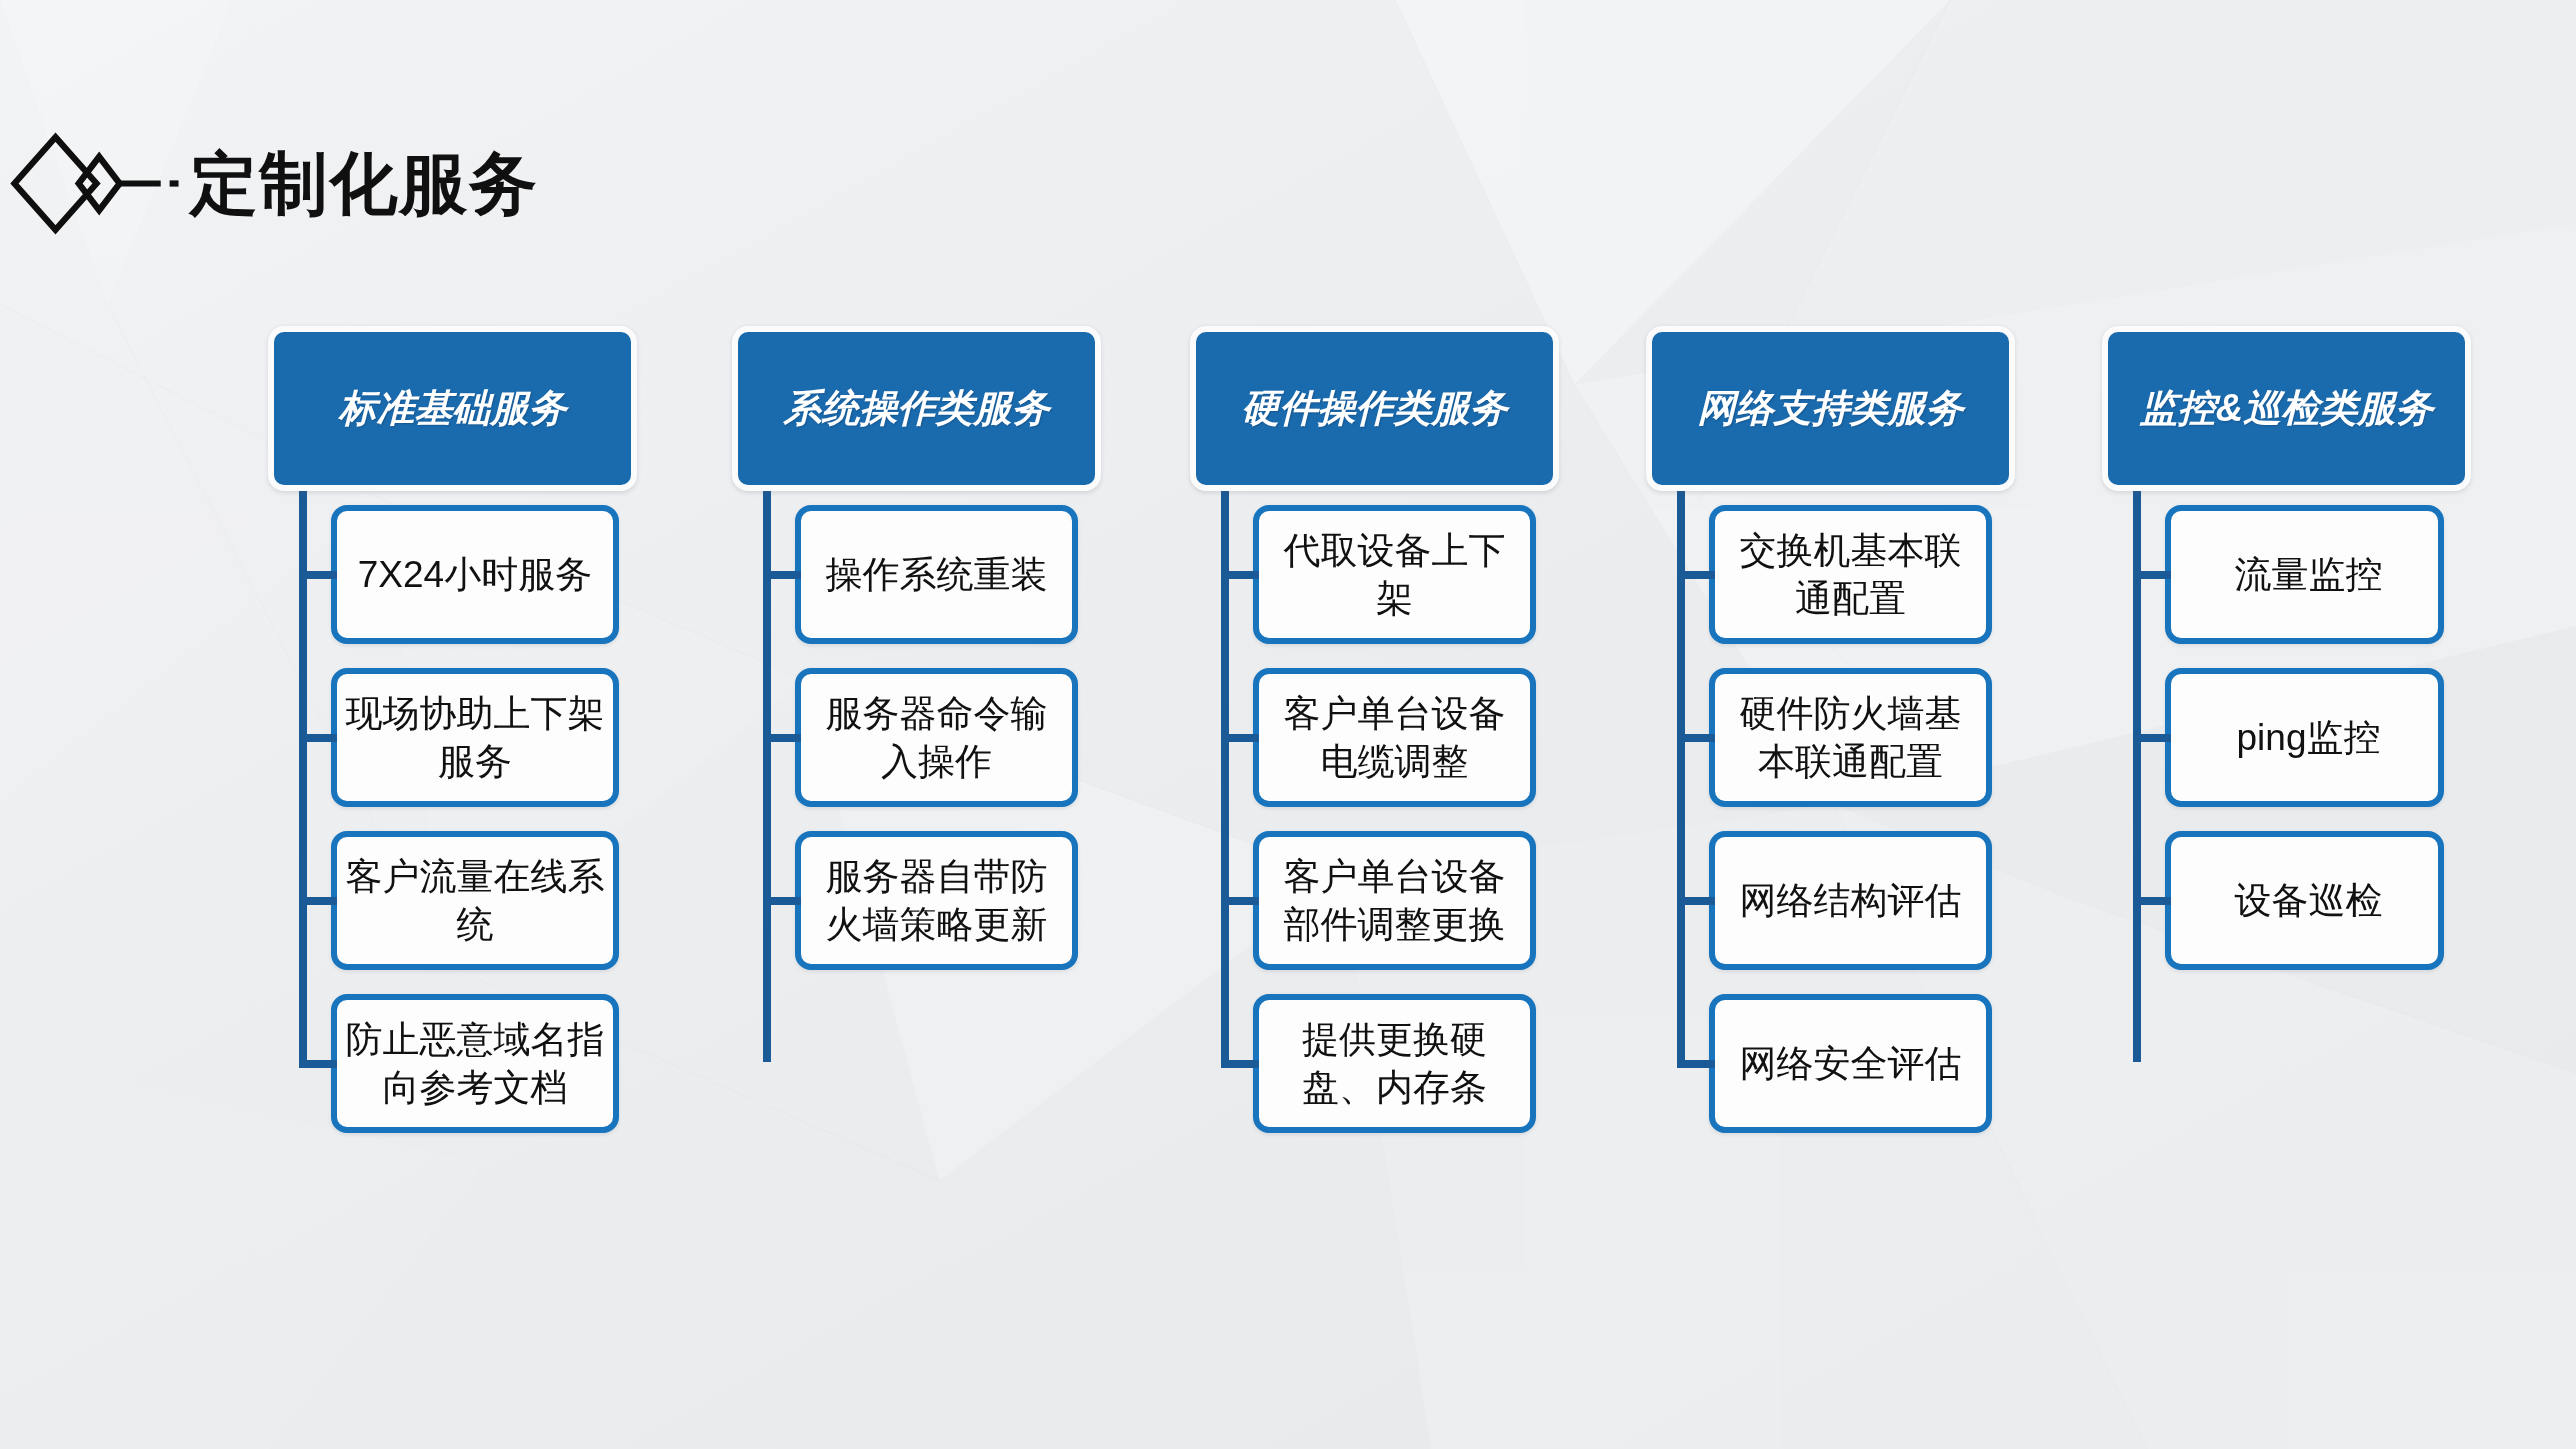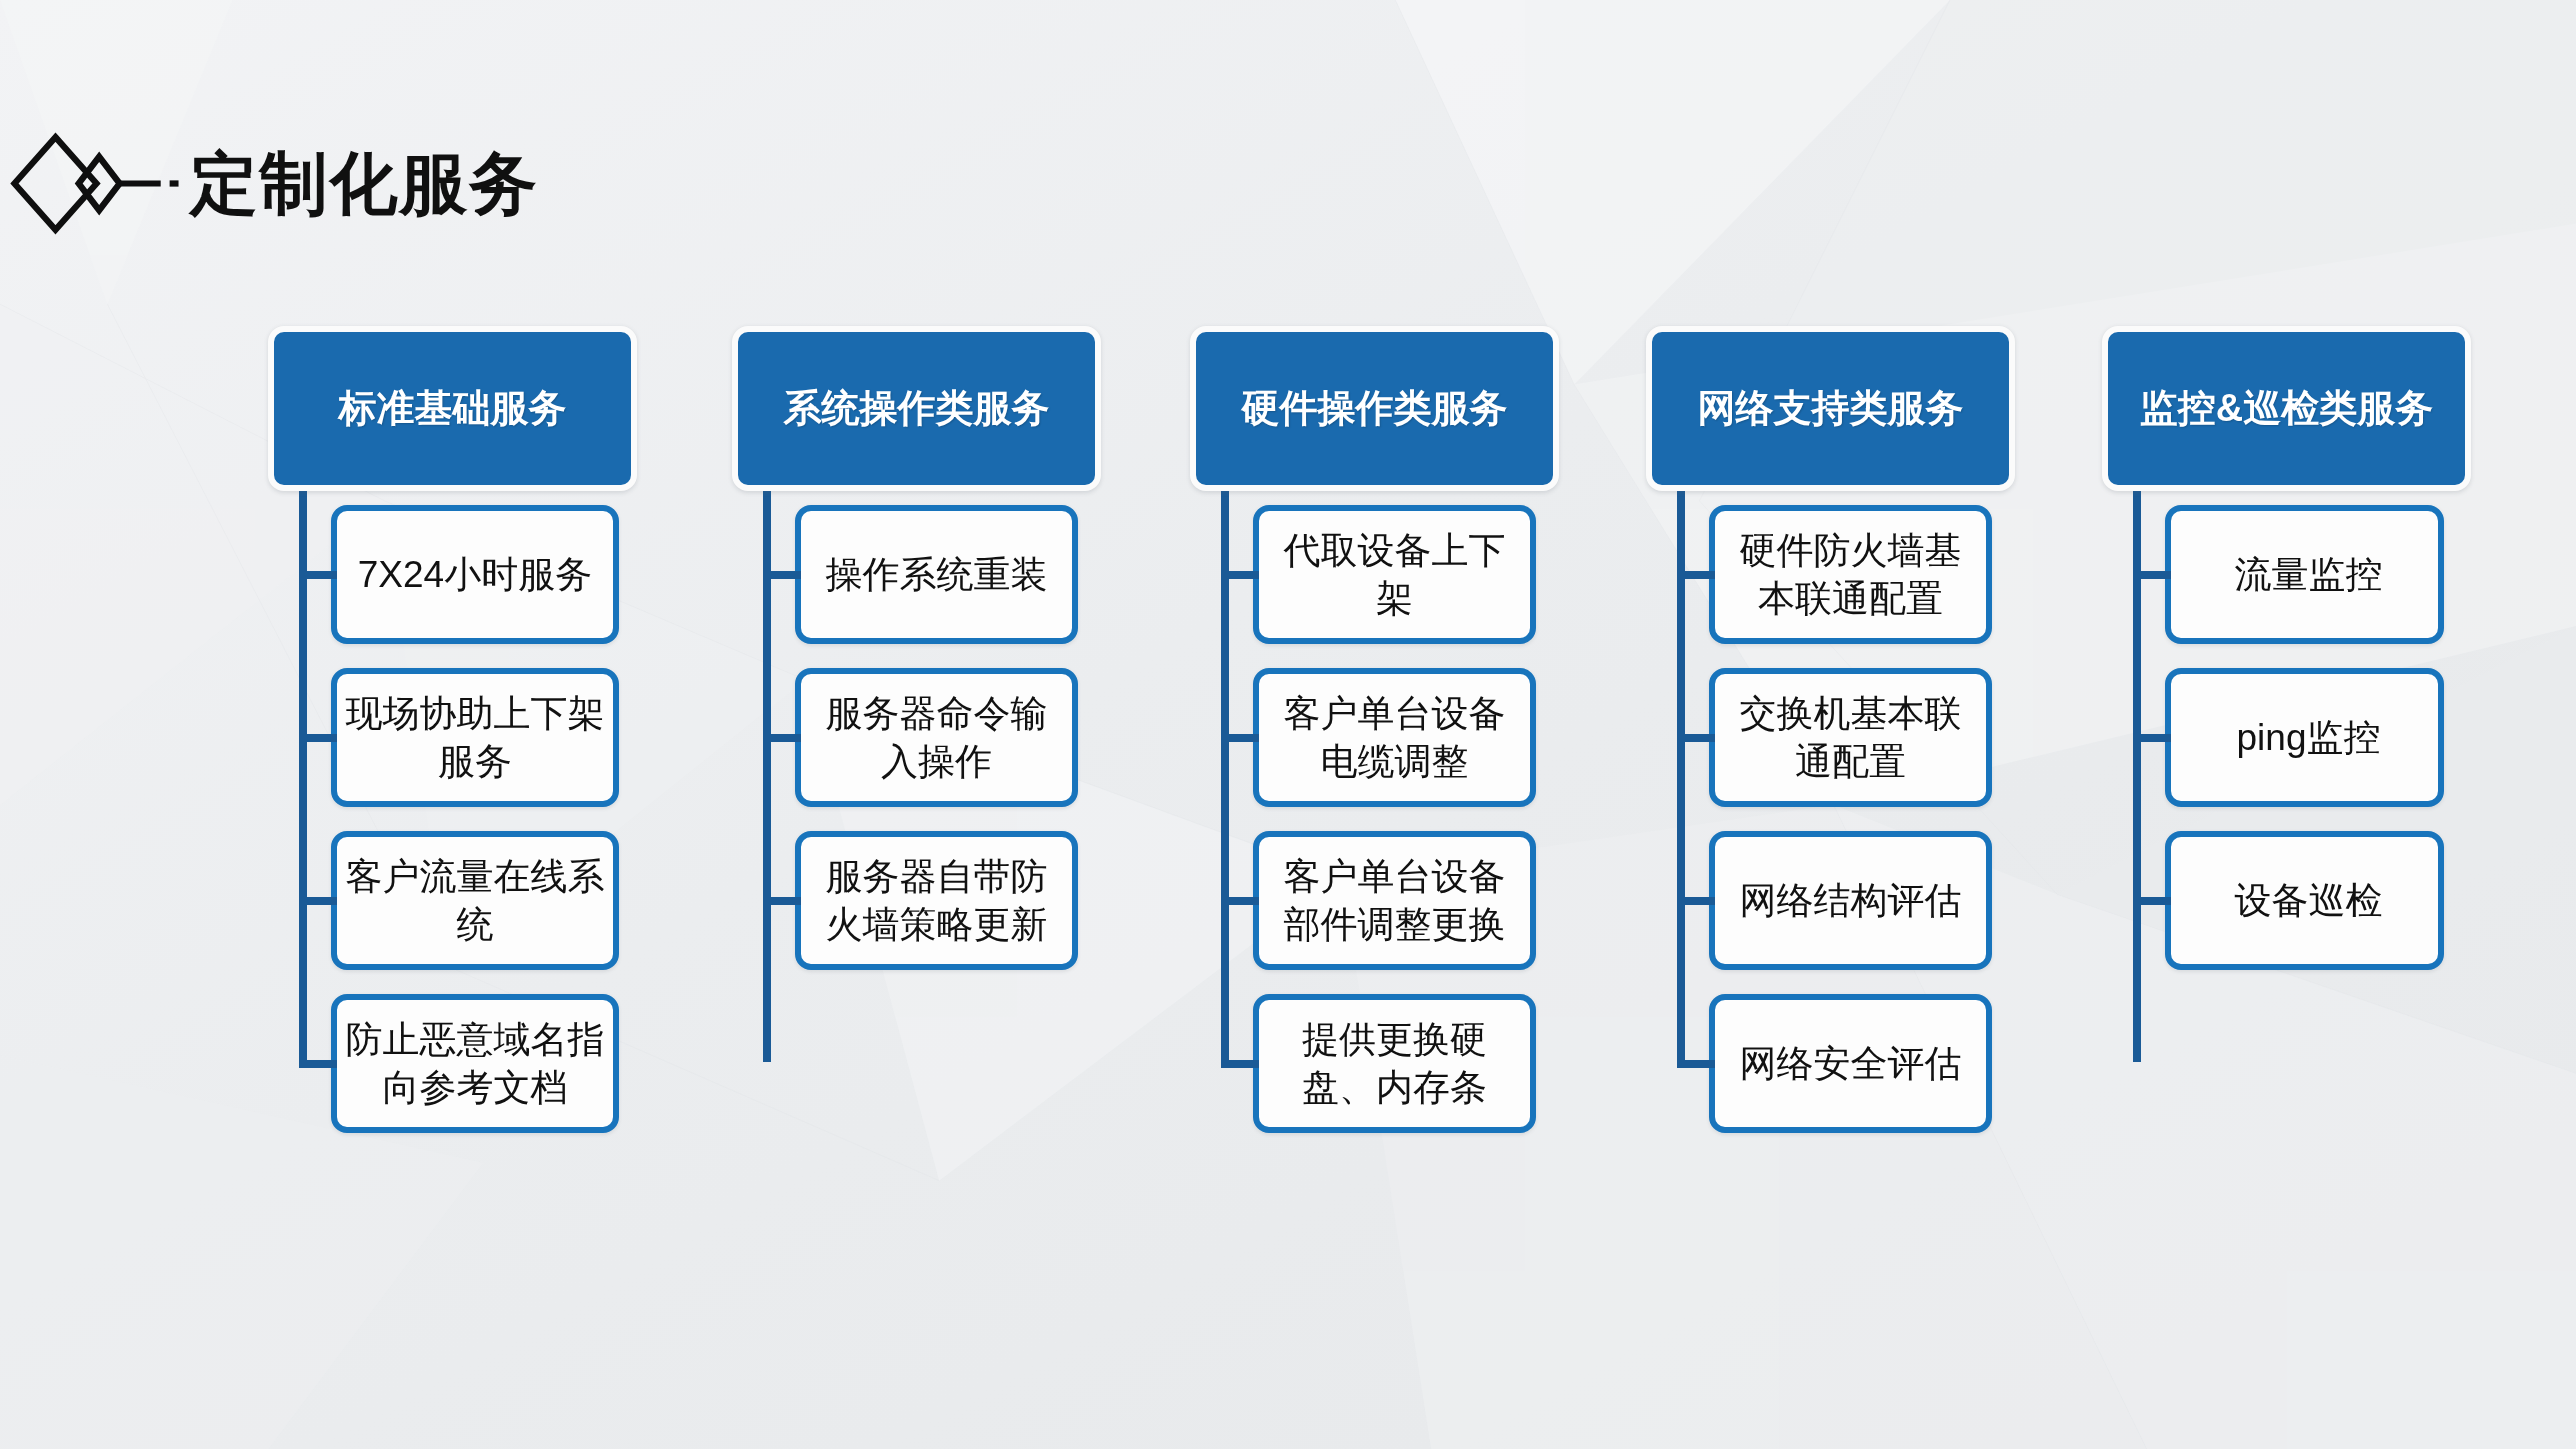--- a/index.html
+++ b/index.html
@@ -92,20 +92,21 @@
 
   .col-header-label {
     color: #ffffff;
     font-size: 38px;
     font-weight: bold;
     line-height: 1.22;
     text-align: center;
     padding: 0 16px;
     text-shadow: 0.9px 0.9px 1.8px rgba(0,0,0,0.18);
     word-break: break-all;
+    font-style: italic;
   }
 
   
   .trunk {
     position: absolute;
     left: 31px;
     top: 165px;
     width: 8px;
     background: #1a5a96;
     z-index: 1;
@@ -277,28 +278,28 @@
   </div>
 
   <div class="column col-3">
     <div class="col-header">
       <span class="col-header-label">网络支持类服务</span>
     </div>
     <div class="trunk" style="height: 571px;"></div>
     <div class="items">
       <div class="item">
         <span class="branch"></span>
+        <span class="item-label">交换机基本联通配置</span>
+      </div>
+      <div class="item">
+        <span class="branch"></span>
         <span class="item-label">硬件防火墙基本联通配置</span>
       </div>
       <div class="item">
         <span class="branch"></span>
-        <span class="item-label">交换机基本联通配置</span>
-      </div>
-      <div class="item">
-        <span class="branch"></span>
         <span class="item-label">网络结构评估</span>
       </div>
       <div class="item">
         <span class="branch"></span>
         <span class="item-label">网络安全评估</span>
       </div>
     </div>
   </div>
 
   <div class="column col-4">

